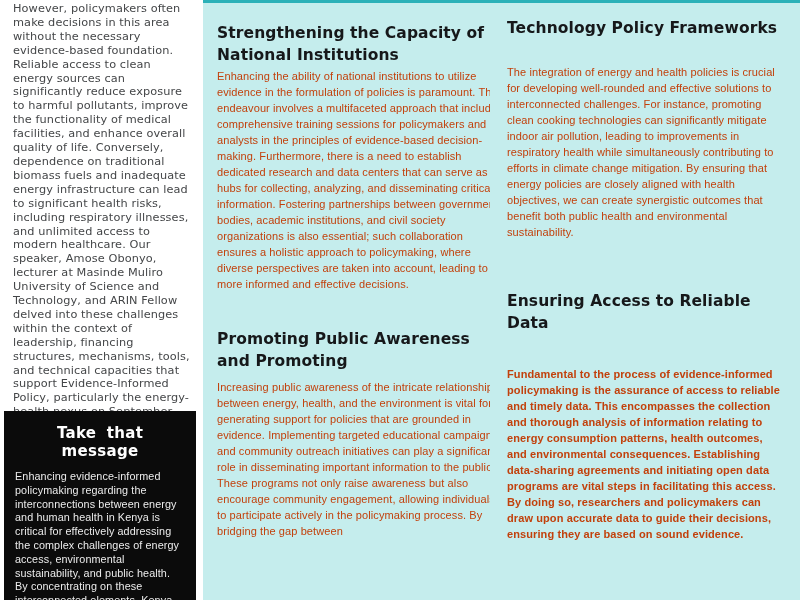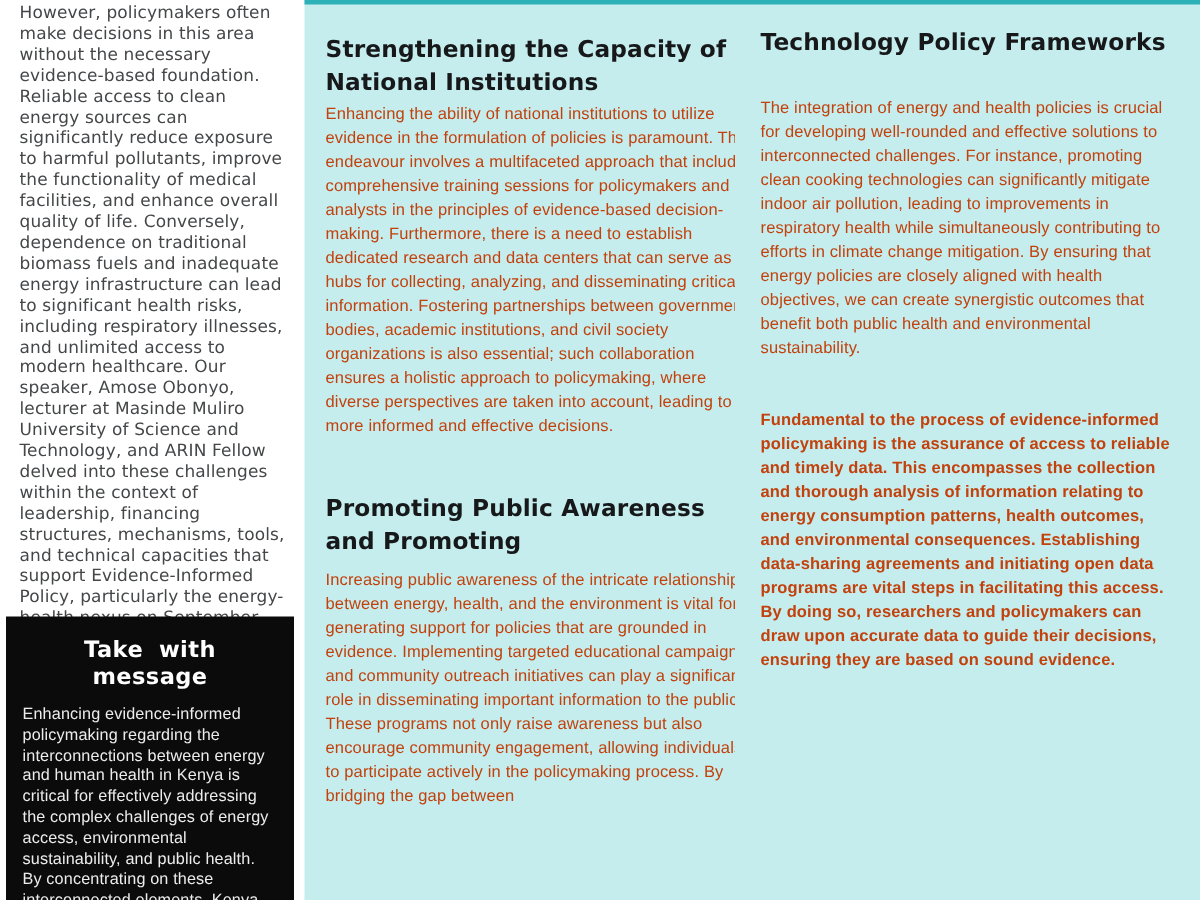--- a/index.html
+++ b/index.html
@@ -90,30 +90,31 @@
   .right-p2 { margin-top: 32px; font-weight: bold; }
 </style>
 </head>
 <body>
 
 <div class="page">
 
   <div class="left-intro">However, policymakers often make decisions in this area without the necessary evidence-based foundation. Reliable access to clean energy sources can significantly reduce exposure to harmful pollutants, improve the functionality of medical facilities, and enhance overall quality of life. Conversely, dependence on traditional biomass fuels and inadequate energy infrastructure can lead to significant health risks, including respiratory illnesses, and unlimited access to modern healthcare. Our speaker, Amose Obonyo, lecturer at Masinde Muliro University of Science and Technology, and ARIN Fellow delved into these challenges within the context of leadership, financing structures, mechanisms, tools, and technical capacities that support Evidence-Informed Policy, particularly the energy-health nexus on September 27, 2024.</div>
 
   <div class="takehome-box">
-    <div class="takehome-title">Take with message</div>
+    <div class="takehome-title">Take that message</div>
     <div class="takehome-body">Enhancing evidence-informed policymaking regarding the interconnections between energy and human health in Kenya is critical for effectively addressing the complex challenges of energy access, environmental sustainability, and public health. By concentrating on these interconnected elements, Kenya can improve its policymaking processes, ultimately leading to more effective and sustainable solutions that resonate with the needs and aspirations of its citizens. Through a commitment to data-driven</div>
   </div>
 
   <div class="panel panel-mid">
     <div class="section-heading mid-h1">Strengthening the Capacity of National Institutions</div>
     <div class="section-body mid-p1">Enhancing the ability of national institutions to utilize evidence in the formulation of policies is paramount. This endeavour involves a multifaceted approach that includes comprehensive training sessions for policymakers and analysts in the principles of evidence-based decision-making. Furthermore, there is a need to establish dedicated research and data centers that can serve as hubs for collecting, analyzing, and disseminating critical information. Fostering partnerships between government bodies, academic institutions, and civil society organizations is also essential; such collaboration ensures a holistic approach to policymaking, where diverse perspectives are taken into account, leading to more informed and effective decisions.</div>
     <div class="section-heading mid-h2">Promoting Public Awareness and Promoting</div>
     <div class="section-body mid-p2">Increasing public awareness of the intricate relationships between energy, health, and the environment is vital for generating support for policies that are grounded in evidence. Implementing targeted educational campaigns and community outreach initiatives can play a significant role in disseminating important information to the public. These programs not only raise awareness but also encourage community engagement, allowing individuals to participate actively in the policymaking process. By bridging the gap between</div>
   </div>
 
   <div class="panel panel-right">
     <div class="section-heading right-h1">Technology Policy Frameworks</div>
     <div class="section-body right-p1">The integration of energy and health policies is crucial for developing well-rounded and effective solutions to interconnected challenges. For instance, promoting clean cooking technologies can significantly mitigate indoor air pollution, leading to improvements in respiratory health while simultaneously contributing to efforts in climate change mitigation. By ensuring that energy policies are closely aligned with health objectives, we can create synergistic outcomes that benefit both public health and environmental sustainability.</div>
+    <div class="section-heading right-h2">Ensuring Access to Reliable Data</div>
     <div class="section-body right-p2">Fundamental to the process of evidence-informed policymaking is the assurance of access to reliable and timely data. This encompasses the collection and thorough analysis of information relating to energy consumption patterns, health outcomes, and environmental consequences. Establishing data-sharing agreements and initiating open data programs are vital steps in facilitating this access. By doing so, researchers and policymakers can draw upon accurate data to guide their decisions, ensuring they are based on sound evidence.</div>
   </div>
 
 </div>
 
 </body></html>

